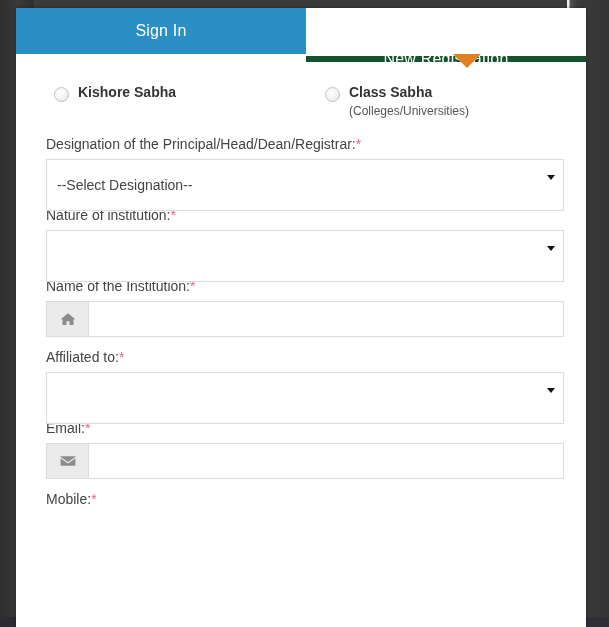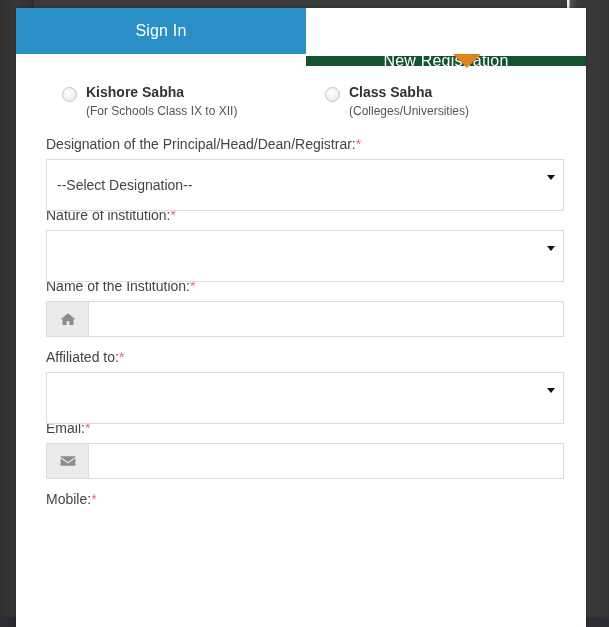--- a/index.html
+++ b/index.html
@@ -82,21 +82,21 @@
     box-sizing: border-box;
   }
   .tab-signin {
     width: 290px;
     background: #2a8fc4;
     border: 1px solid #2a8fc4;
   }
   .tab-register {
     width: 280px;
     background: #e0821f;
-    border: 5px solid #14532d;
+    border: 3px solid #14532d;
     margin-top: 48px;
   }
   .tab-pointer {
     position: absolute;
     left: 437px;
     top: 46px;
     width: 0;
     height: 0;
     border-left: 14px solid transparent;
     border-right: 14px solid transparent;
@@ -115,21 +115,21 @@
     height: 42px;
     margin-bottom: 10px;
   }
   .radio-option {
     position: absolute;
     top: 0;
     display: flex;
     align-items: flex-start;
     cursor: pointer;
   }
-  .radio-option.opt-1 { left: 16px; }
+  .radio-option.opt-1 { left: 8px; }
   .radio-option.opt-2 { left: 279px; }
 
   .radio-dot {
     width: 15px;
     height: 15px;
     border-radius: 50%;
     border: 1px solid #c2c2c2;
     background: radial-gradient(circle at 38% 35%, #ffffff 0%, #f2f2f2 55%, #e4e4e4 100%);
     margin-top: 3px;
     margin-right: 9px;
@@ -247,21 +247,20 @@
     </div>
 
     <div class="form-body">
 
       <div class="radio-row">
 
         <div class="radio-option opt-1">
           <span class="radio-dot"></span>
           <span class="radio-text">
             <span class="radio-title">Kishore Sabha</span>
-            <span class="radio-sub">(For Schools Class IX to XII)</span>
           </span>
         </div>
 
         <div class="radio-option opt-2">
           <span class="radio-dot"></span>
           <span class="radio-text">
             <span class="radio-title">Class Sabha</span>
             <span class="radio-sub">(Colleges/Universities)</span>
           </span>
         </div>

